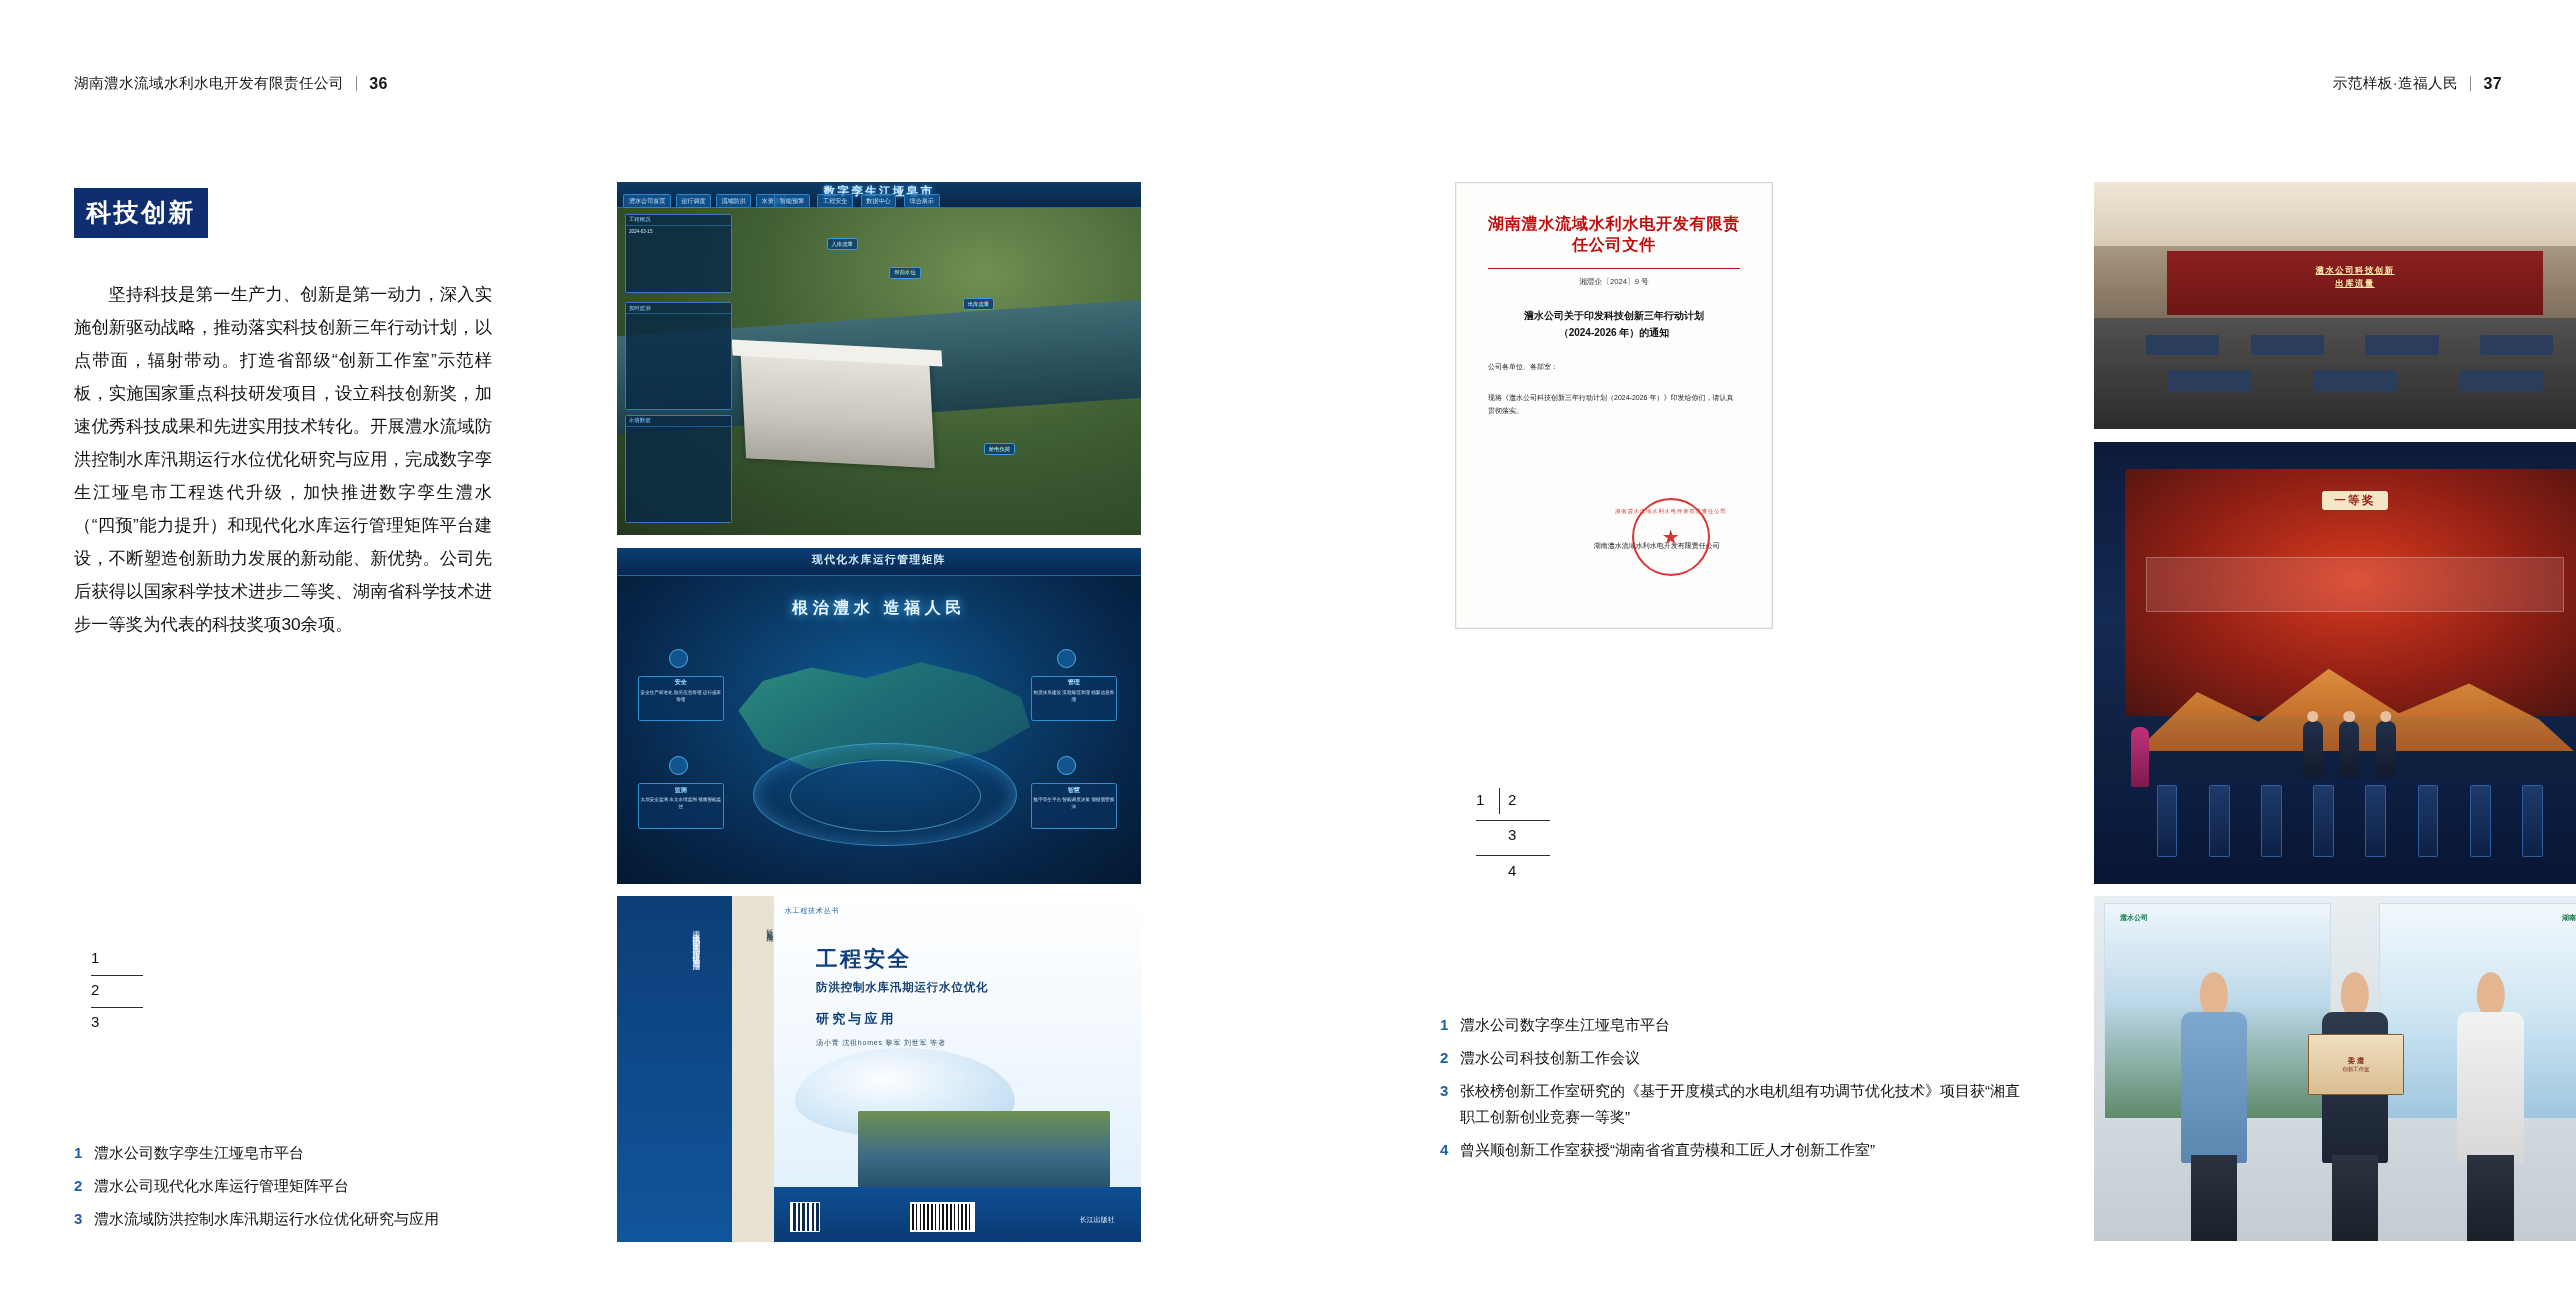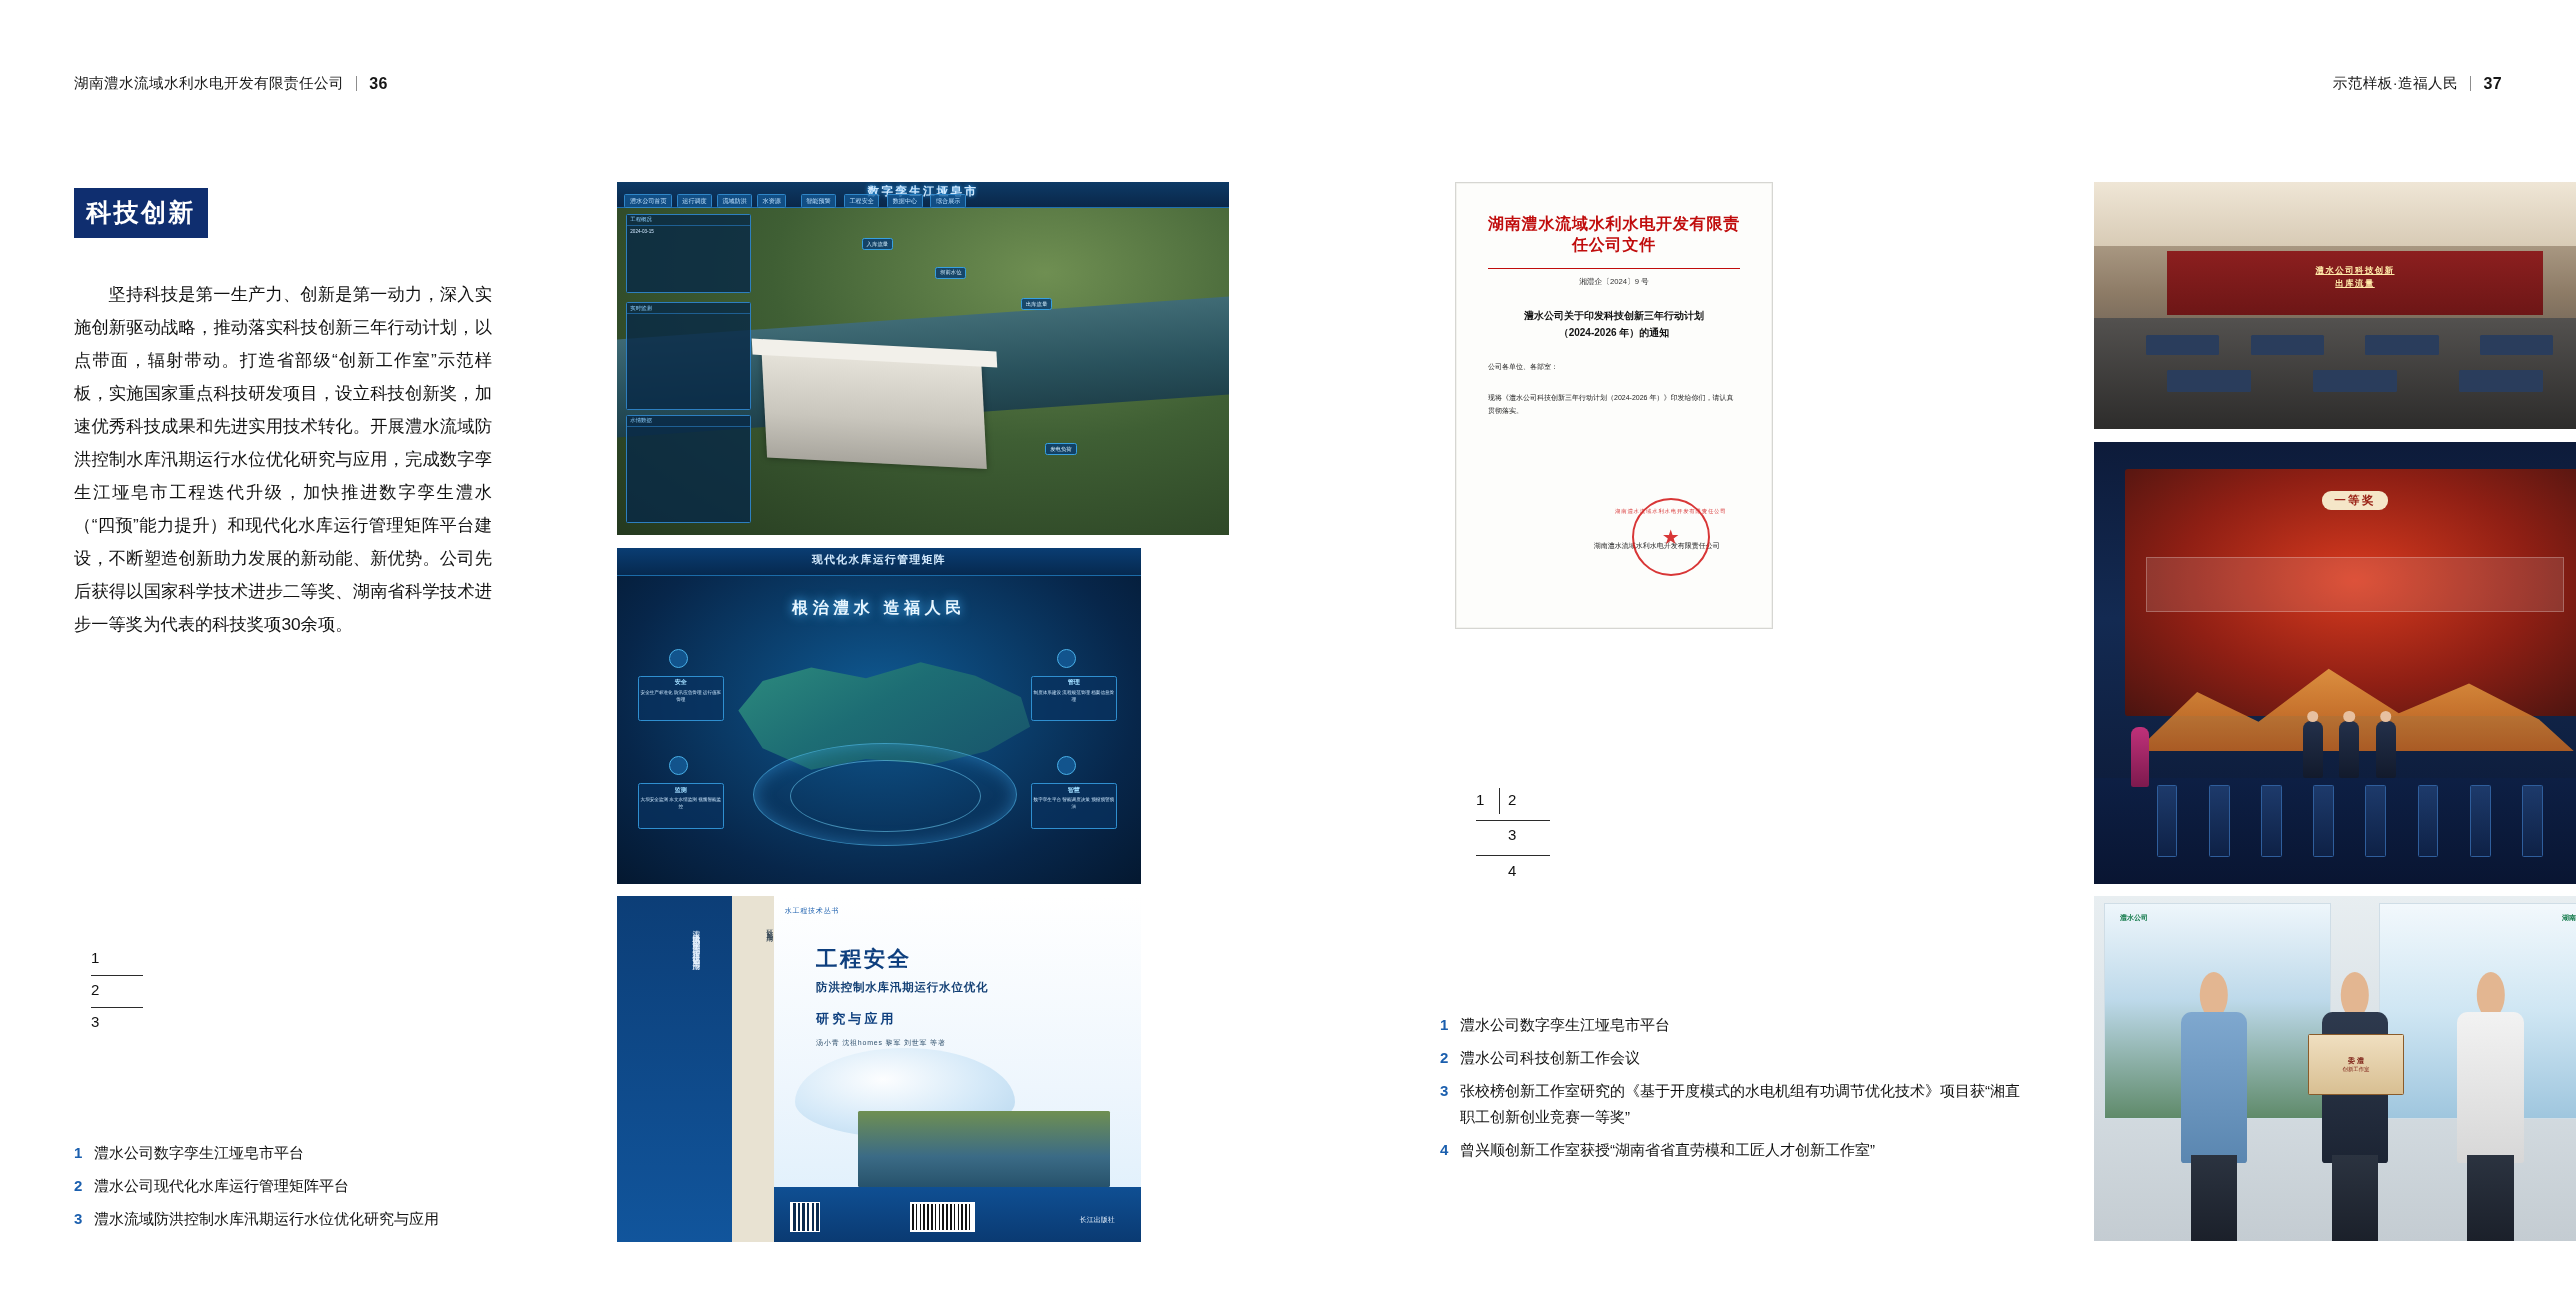--- a/index.html
+++ b/index.html
@@ -375,21 +375,21 @@
   
   .f-tv { background: linear-gradient(180deg,#0d1b3a 0%,#132a52 40%,#0b1630 100%); }
   .f-tv .tv-wall {
     position: absolute; left: 6%; top: 6%; right: 6%; height: 56%;
     background: radial-gradient(ellipse at 50% 45%, #d93b1f 0%, #8f1f14 55%, #4a1410 100%);
     border-radius: 3.1px;
   }
   .f-tv .tv-badge {
     position: absolute; left: 50%; top: 11%; transform: translateX(-50%);
     background: #f5e6c8; color: #9b2418; font-weight: bold; font-size: 11.5px;
-    padding: 2.3px 12.3px; border-radius: 9px; letter-spacing: 2.3px;
+    padding: 2.3px 12.3px; border-radius: 3px; letter-spacing: 2.3px;
   }
   .f-tv .tv-strip {
     position: absolute; left: 10%; top: 26%; right: 10%; height: 12%;
     background: rgba(255,255,255,0.12); border: 0.8px solid rgba(255,255,255,0.25);
   }
   .f-tv .tv-mountain {
     position: absolute; left: 8%; bottom: 30%; right: 8%; height: 24%;
     background: linear-gradient(180deg,#f0b352 0%,#c5651f 100%);
     clip-path: polygon(0 100%, 14% 44%, 28% 72%, 44% 22%, 60% 64%, 76% 36%, 92% 70%, 100% 100%);
     opacity: 0.85;
@@ -492,21 +492,21 @@
       <div class="caption-item">
         <span class="num">2</span>
         <span class="txt">澧水公司现代化水库运行管理矩阵平台</span>
       </div>
       <div class="caption-item">
         <span class="num">3</span>
         <span class="txt">澧水流域防洪控制水库汛期运行水位优化研究与应用</span>
       </div>
     </div>
 
-    <div class="fig f-dt" style="left:617px; top:174px; width:612px; height:353px;">
+    <div class="fig f-dt" style="left:617px; top:174px; width:524px; height:353px;">
       <div class="dt-photo">
         <div class="dt-water"></div>
         <div class="dt-dam"></div>
         <div class="dt-dam-crest"></div>
       </div>
       <div class="dt-topbar"></div>
       <div class="dt-title">数字孪生江垭皂市</div>
       <div class="dt-left-tabs">
         <div class="dt-tab">澧水公司首页</div>
         <div class="dt-tab">运行调度</div>

